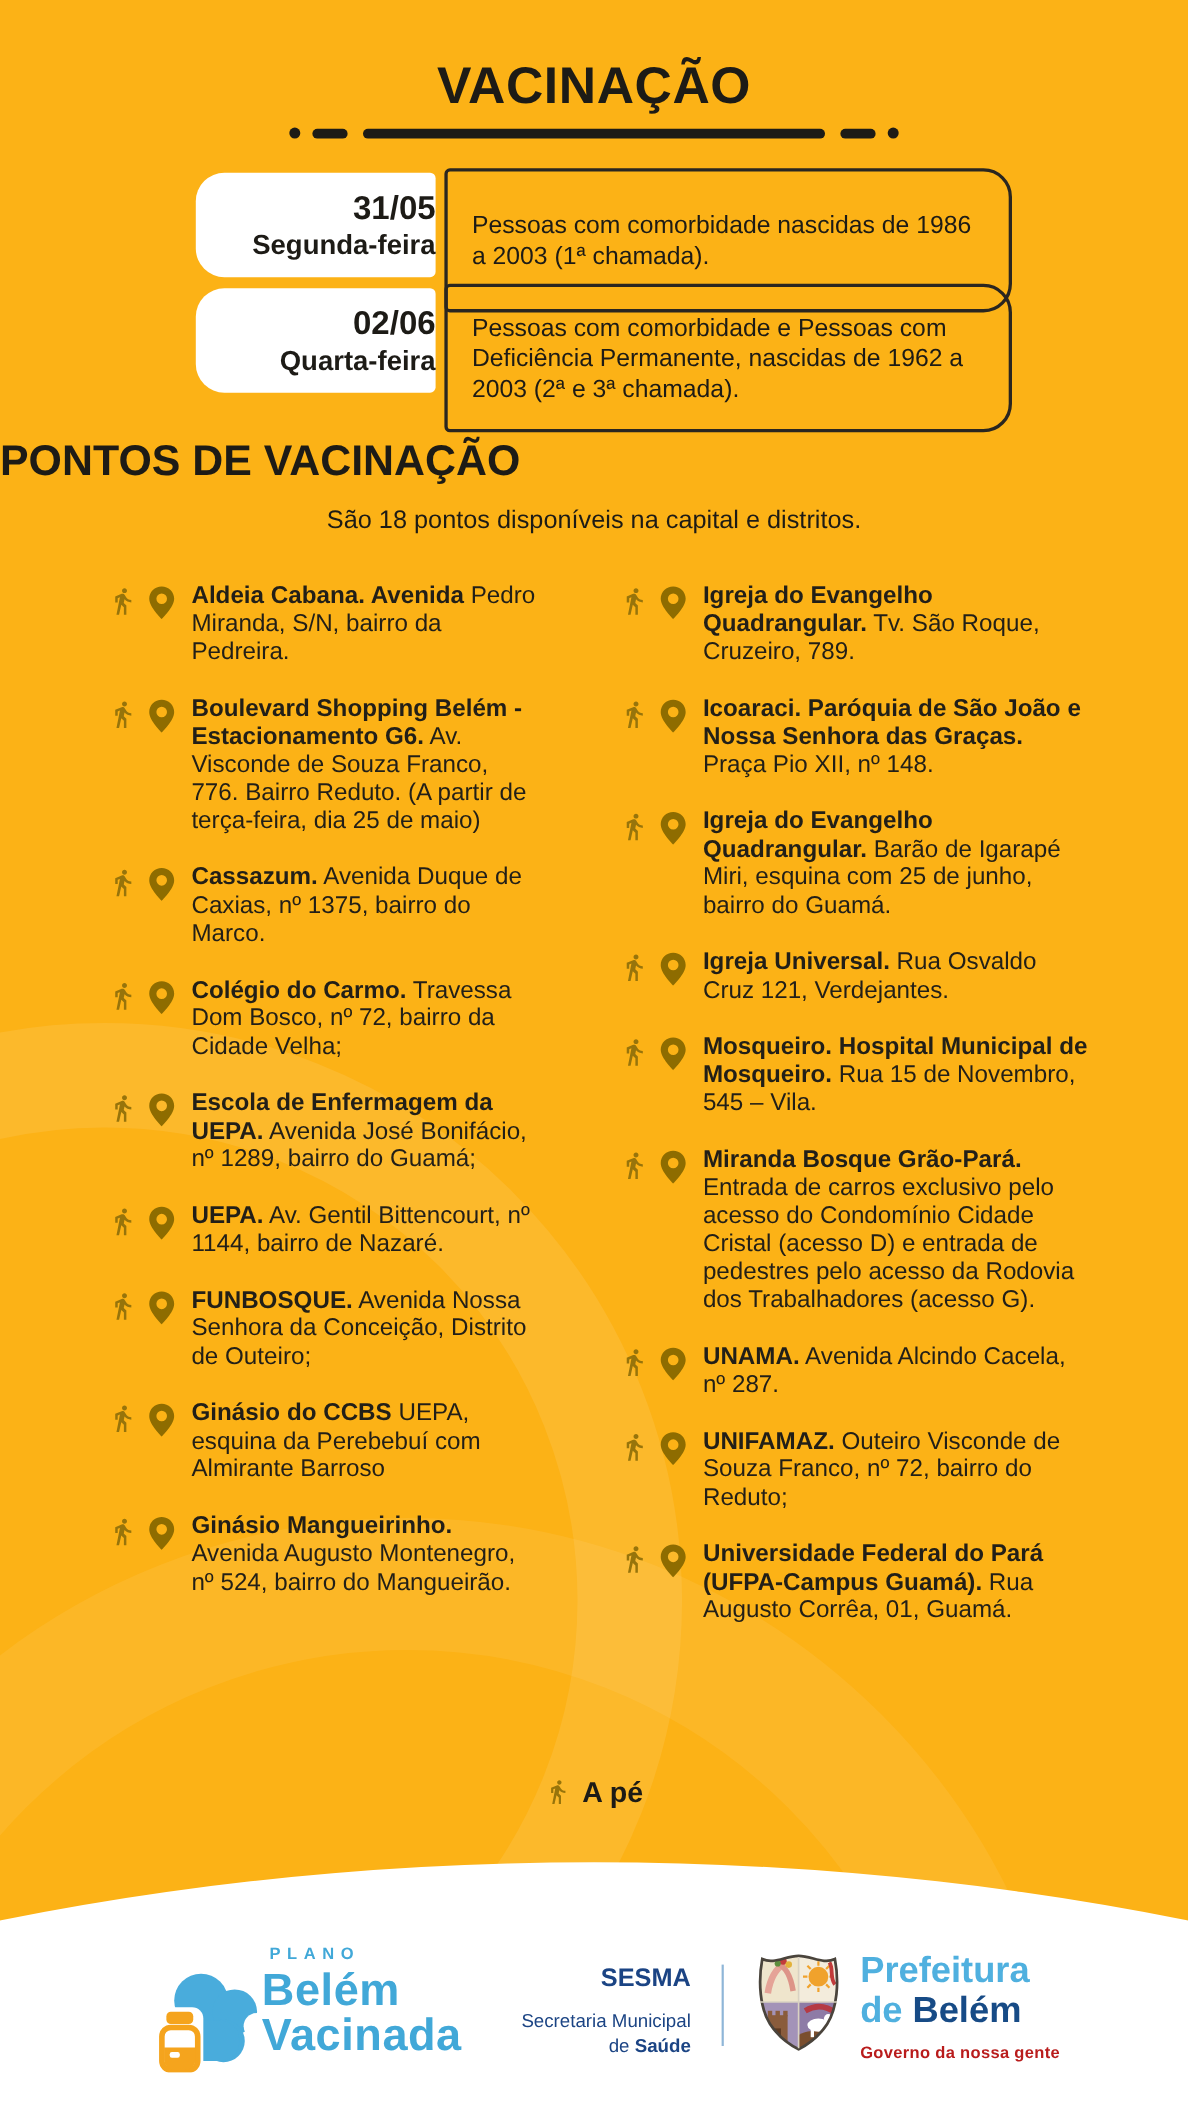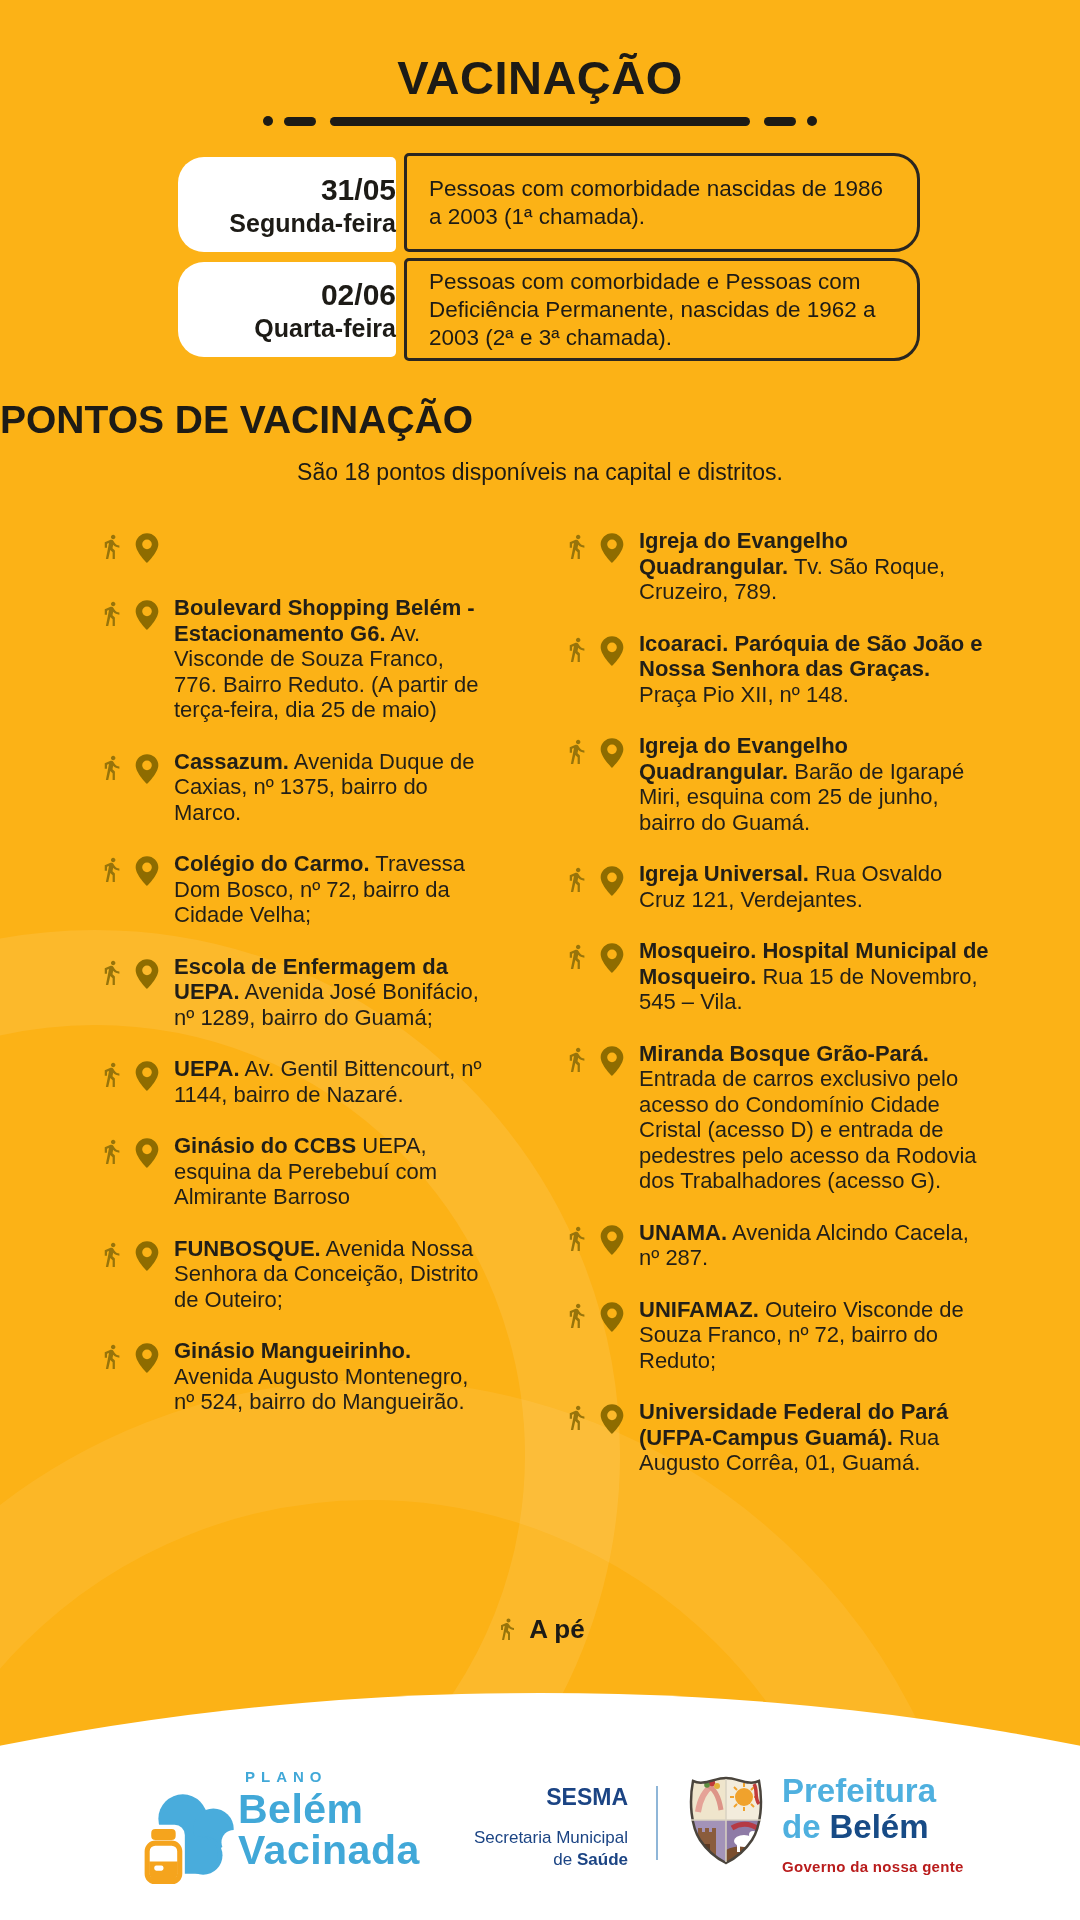--- a/index.html
+++ b/index.html
@@ -18,21 +18,21 @@
   .divider .dot{width:10px; height:10px; border-radius:5px; background:#1D1B16; margin:0 4px;}
   .divider .dash{width:32px; height:9px; border-radius:5px; background:#1D1B16; margin:0 7px;}
   .divider .bar{width:420px; height:9px; border-radius:5px; background:#1D1B16; margin:0 7px;}
 
   .datebox{position:absolute; left:178px; width:218px; background:#ffffff;
     border-radius:26px 5px 5px 26px; display:flex; flex-direction:column; justify-content:center;
     text-align:center; font-weight:700; color:#1D1B16;align-items:flex-end;}
   .datebox .date{font-size:30px; line-height:36px;}
   .datebox .weekday{font-size:25px; line-height:30px;}
   .descbox{position:absolute; left:404px; width:466px; border:3px solid #2A2620;
-    display:flex; align-items:center; padding:0 22px;}
+    display:flex; align-items:center; padding:16px 22px;}
   .descbox{border-radius:5px 26px 26px 5px;}
   .descbox p{margin:0; font-size:22.5px; line-height:28px; color:#1D1B16;}
   .row1-date{top:157px; height:95px;}
   .row1-desc{top:153px; height:93px;}
   .row2-date{top:262px; height:95px;}
   .row2-desc{top:258px; height:97px;}
 
   .points-heading{position:absolute; top:398px; left:0; width:100%; margin:0; text-align:left;
     font-size:39px; font-weight:700; color:#1D1B16;}
   .points-subtitle{position:absolute; top:459px; left:0; width:100%; margin:0; text-align:center;
@@ -119,20 +119,21 @@
   <div class="col col-left">
     <div class="loc">
       <span class="icons">
           <svg class="walk" viewBox="0 0 24 24">
             <path d="M13.5 5.5c1.1 0 2-.9 2-2s-.9-2-2-2-2 .9-2 2 .9 2 2 2zM9.8 8.9 7 23h2.1l1.8-8 2.1 2v6h2v-7.5l-2.1-2 .6-3C14.8 12 16.8 13 19 13v-2c-1.9 0-3.5-1-4.3-2.4l-1-1.6c-.4-.6-1-1-1.7-1-.3 0-.5.1-.8.1L6 8.3V13h2V9.6l1.8-.7"></path>
           </svg>
           <svg class="pin" viewBox="0 0 24 24">
             <path fill-rule="evenodd" d="M12 1.5C7.6 1.5 4 5 4 9.3c0 5.6 8 13.2 8 13.2s8-7.6 8-13.2C20 5 16.4 1.5 12 1.5zm0 11.3a3.4 3.4 0 1 1 0-6.8 3.4 3.4 0 0 1 0 6.8z"></path>
           </svg>
         </span>
+      <p class="loc-text"><b>Aldeia Cabana. Avenida</b> <span>Pedro Miranda, S/N, bairro da Pedreira.</span></p>
     </div>
     <div class="loc">
       <span class="icons">
           <svg class="walk" viewBox="0 0 24 24">
             <path d="M13.5 5.5c1.1 0 2-.9 2-2s-.9-2-2-2-2 .9-2 2 .9 2 2 2zM9.8 8.9 7 23h2.1l1.8-8 2.1 2v6h2v-7.5l-2.1-2 .6-3C14.8 12 16.8 13 19 13v-2c-1.9 0-3.5-1-4.3-2.4l-1-1.6c-.4-.6-1-1-1.7-1-.3 0-.5.1-.8.1L6 8.3V13h2V9.6l1.8-.7"></path>
           </svg>
           <svg class="pin" viewBox="0 0 24 24">
             <path fill-rule="evenodd" d="M12 1.5C7.6 1.5 4 5 4 9.3c0 5.6 8 13.2 8 13.2s8-7.6 8-13.2C20 5 16.4 1.5 12 1.5zm0 11.3a3.4 3.4 0 1 1 0-6.8 3.4 3.4 0 0 1 0 6.8z"></path>
           </svg>
         </span>
@@ -184,32 +185,32 @@
     </div>
     <div class="loc">
       <span class="icons">
           <svg class="walk" viewBox="0 0 24 24">
             <path d="M13.5 5.5c1.1 0 2-.9 2-2s-.9-2-2-2-2 .9-2 2 .9 2 2 2zM9.8 8.9 7 23h2.1l1.8-8 2.1 2v6h2v-7.5l-2.1-2 .6-3C14.8 12 16.8 13 19 13v-2c-1.9 0-3.5-1-4.3-2.4l-1-1.6c-.4-.6-1-1-1.7-1-.3 0-.5.1-.8.1L6 8.3V13h2V9.6l1.8-.7"></path>
           </svg>
           <svg class="pin" viewBox="0 0 24 24">
             <path fill-rule="evenodd" d="M12 1.5C7.6 1.5 4 5 4 9.3c0 5.6 8 13.2 8 13.2s8-7.6 8-13.2C20 5 16.4 1.5 12 1.5zm0 11.3a3.4 3.4 0 1 1 0-6.8 3.4 3.4 0 0 1 0 6.8z"></path>
           </svg>
         </span>
+      <p class="loc-text"><b>FUNBOSQUE.</b> <span>Avenida Nossa Senhora da Conceição, Distrito de Outeiro;</span></p>
+    </div>
+    <div class="loc">
+      <span class="icons">
+          <svg class="walk" viewBox="0 0 24 24">
+            <path d="M13.5 5.5c1.1 0 2-.9 2-2s-.9-2-2-2-2 .9-2 2 .9 2 2 2zM9.8 8.9 7 23h2.1l1.8-8 2.1 2v6h2v-7.5l-2.1-2 .6-3C14.8 12 16.8 13 19 13v-2c-1.9 0-3.5-1-4.3-2.4l-1-1.6c-.4-.6-1-1-1.7-1-.3 0-.5.1-.8.1L6 8.3V13h2V9.6l1.8-.7"></path>
+          </svg>
+          <svg class="pin" viewBox="0 0 24 24">
+            <path fill-rule="evenodd" d="M12 1.5C7.6 1.5 4 5 4 9.3c0 5.6 8 13.2 8 13.2s8-7.6 8-13.2C20 5 16.4 1.5 12 1.5zm0 11.3a3.4 3.4 0 1 1 0-6.8 3.4 3.4 0 0 1 0 6.8z"></path>
+          </svg>
+        </span>
       <p class="loc-text"><b>Ginásio do CCBS</b> <span>UEPA, esquina da Perebebuí com Almirante Barroso</span></p>
-    </div>
-    <div class="loc">
-      <span class="icons">
-          <svg class="walk" viewBox="0 0 24 24">
-            <path d="M13.5 5.5c1.1 0 2-.9 2-2s-.9-2-2-2-2 .9-2 2 .9 2 2 2zM9.8 8.9 7 23h2.1l1.8-8 2.1 2v6h2v-7.5l-2.1-2 .6-3C14.8 12 16.8 13 19 13v-2c-1.9 0-3.5-1-4.3-2.4l-1-1.6c-.4-.6-1-1-1.7-1-.3 0-.5.1-.8.1L6 8.3V13h2V9.6l1.8-.7"></path>
-          </svg>
-          <svg class="pin" viewBox="0 0 24 24">
-            <path fill-rule="evenodd" d="M12 1.5C7.6 1.5 4 5 4 9.3c0 5.6 8 13.2 8 13.2s8-7.6 8-13.2C20 5 16.4 1.5 12 1.5zm0 11.3a3.4 3.4 0 1 1 0-6.8 3.4 3.4 0 0 1 0 6.8z"></path>
-          </svg>
-        </span>
-      <p class="loc-text"><b>FUNBOSQUE.</b> <span>Avenida Nossa Senhora da Conceição, Distrito de Outeiro;</span></p>
     </div>
     <div class="loc">
       <span class="icons">
           <svg class="walk" viewBox="0 0 24 24">
             <path d="M13.5 5.5c1.1 0 2-.9 2-2s-.9-2-2-2-2 .9-2 2 .9 2 2 2zM9.8 8.9 7 23h2.1l1.8-8 2.1 2v6h2v-7.5l-2.1-2 .6-3C14.8 12 16.8 13 19 13v-2c-1.9 0-3.5-1-4.3-2.4l-1-1.6c-.4-.6-1-1-1.7-1-.3 0-.5.1-.8.1L6 8.3V13h2V9.6l1.8-.7"></path>
           </svg>
           <svg class="pin" viewBox="0 0 24 24">
             <path fill-rule="evenodd" d="M12 1.5C7.6 1.5 4 5 4 9.3c0 5.6 8 13.2 8 13.2s8-7.6 8-13.2C20 5 16.4 1.5 12 1.5zm0 11.3a3.4 3.4 0 1 1 0-6.8 3.4 3.4 0 0 1 0 6.8z"></path>
           </svg>
         </span>

